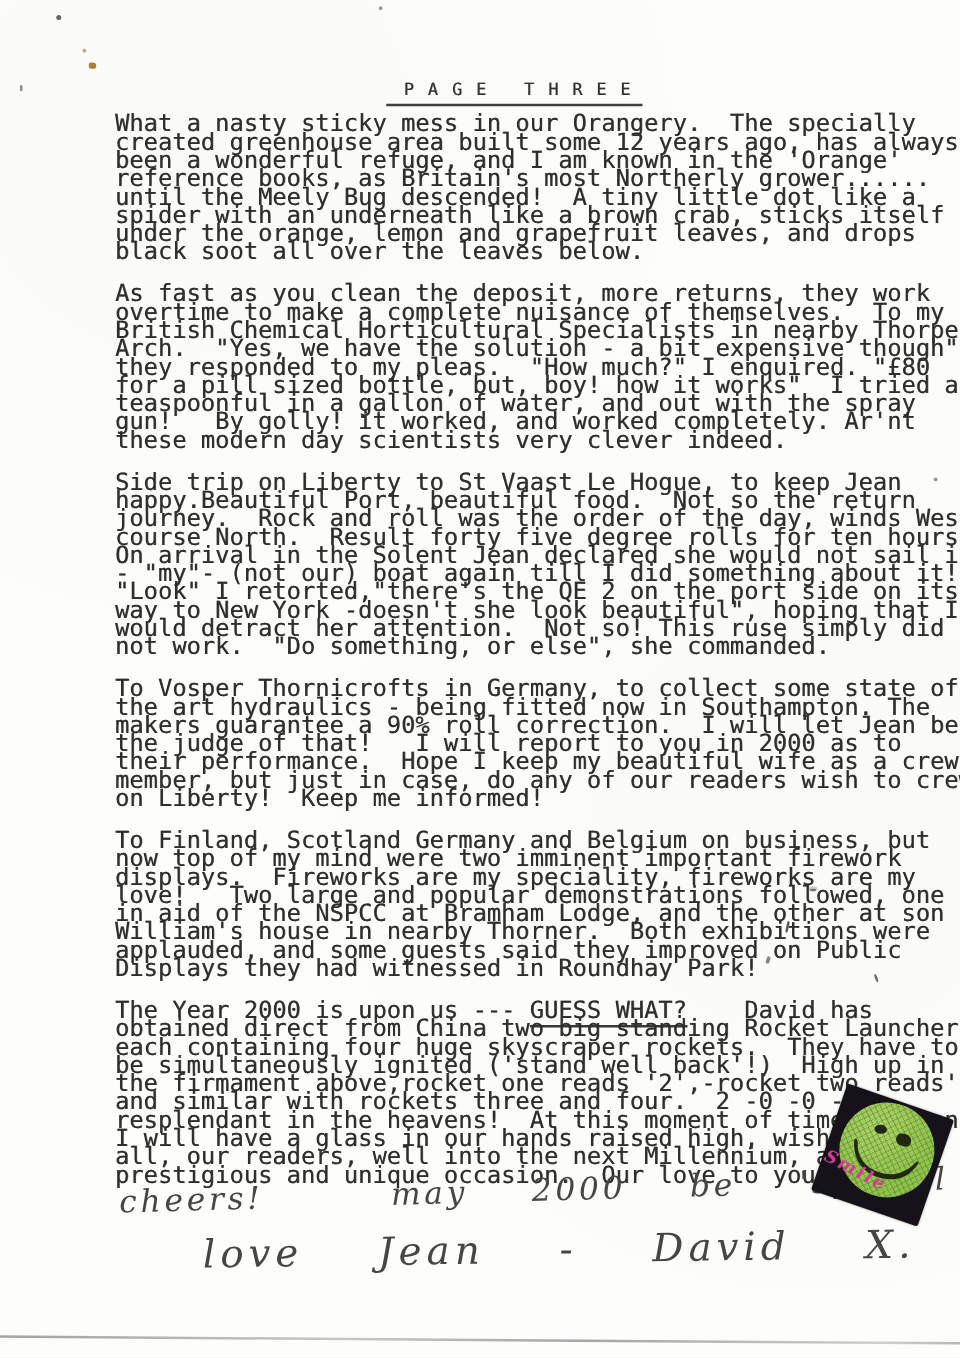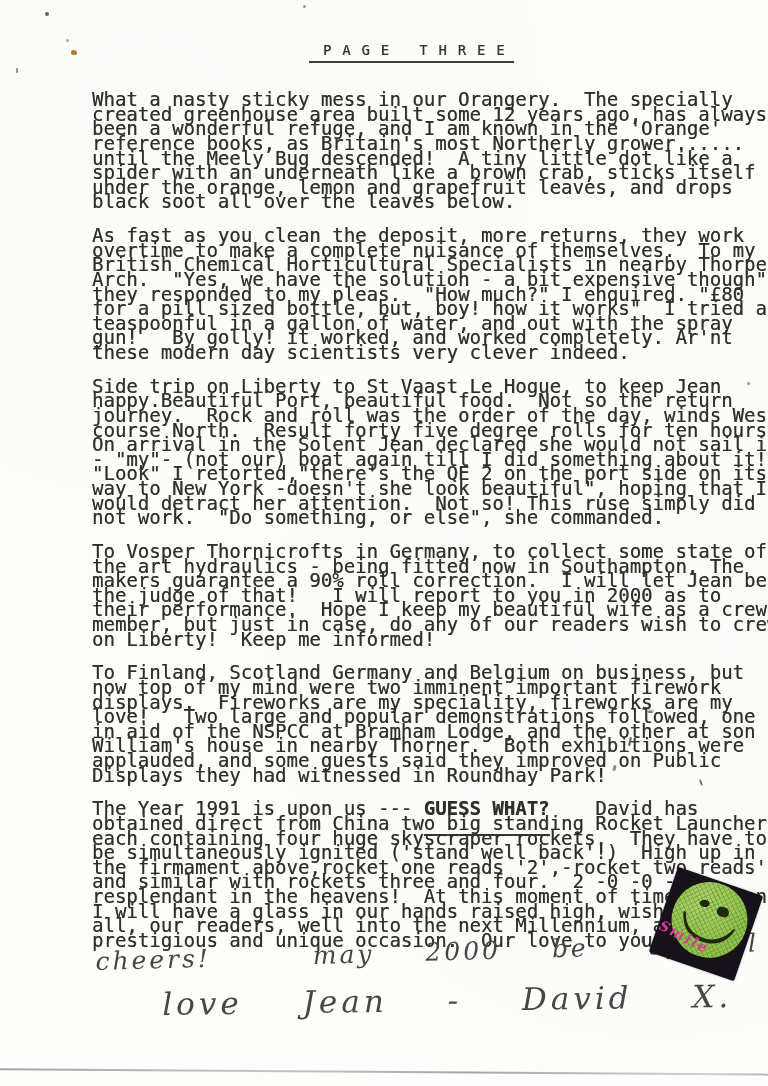--- a/index.html
+++ b/index.html
@@ -1,28 +1,28 @@
 <!DOCTYPE html>
 <html><head>
 <meta charset="utf-8">
 <style>
   html,body{margin:0;padding:0;}
   body{width:768px;height:1086px;background:#e9e9e9;font-family:"DejaVu Sans Mono",monospace;}
   .page{position:relative;width:768px;height:1086px;background:#fdfdfc;overflow:hidden;
         background-image:radial-gradient(circle at 20% 10%, rgba(0,0,0,0.012), transparent 40%),
                          radial-gradient(circle at 85% 60%, rgba(0,0,0,0.01), transparent 50%);}
   
-  .title{position:absolute;left:309px;top:42px;font-size:13.5px;color:#35332f;
+  .title{position:absolute;left:309px;top:64px;font-size:13.5px;color:#35332f;
          letter-spacing:1.5px;padding:0 8px 3px 14px;border-bottom:2px solid #413f3b;
          text-shadow:0.4px 0 0 rgba(50,48,44,.7);white-space:pre;}
   
   .typed{position:absolute;left:92px;top:92px;width:600px;color:#302e2b;
          font-size:19px;line-height:14.62px;text-shadow:0.35px 0 0 rgba(48,46,43,.65);}
   .typed p{margin:0 0 19px 0;white-space:pre;}
-  .uline{border-bottom:2px solid #3a3834;padding-bottom:15px;font-weight:bold;}
+  .uline{border-bottom:2px solid #3a3834;padding-bottom:1px;}
   
   .hand{position:absolute;font-family:"DejaVu Serif",serif;font-style:italic;
         color:#474645;white-space:pre;}
   .hand1{left:95px;top:947px;font-size:25px;letter-spacing:3px;word-spacing:40px;
          transform:rotate(-1.6deg);transform-origin:left top;}
   .hand2{left:162px;top:986px;font-size:31px;letter-spacing:4px;word-spacing:46px;
          transform:rotate(-0.8deg);transform-origin:left top;}
   
   .sticker{position:absolute;left:661px;top:879px;width:90px;height:90px;background:#17121a;
            transform:rotate(19deg);border-radius:2px;box-shadow:0 0 2px rgba(0,0,0,.4);}
@@ -94,21 +94,21 @@
 member, but just in case, do any of our readers wish to crew
 on Liberty!  Keep me informed!</p>
     <p>To Finland, Scotland Germany and Belgium on business, but
 now top of my mind were two imminent important firework
 displays.  Fireworks are my speciality, fireworks are my
 love!   Two large and popular demonstrations followed, one
 in aid of the NSPCC at Bramham Lodge, and the other at son
 William's house in nearby Thorner.  Both exhibitions were
 applauded, and some guests said they improved on Public
 Displays they had witnessed in Roundhay Park!</p>
-    <p><span>The Year 1991 is upon us --- </span><span class="uline">GUESS WHAT?</span><span>    David has
+    <p><span>The Year 2000 is upon us --- </span><span class="uline">GUESS WHAT?</span><span>    David has
 obtained direct from China two big standing Rocket Launchers
 each containing four huge skyscraper rockets.  They have to
 be simultaneously ignited ('stand well back'!)  High up in
 the firmament above,rocket one reads '2',-rocket two reads'0',
 and similar with rockets three and four.  2 -0 -0 -0
 resplendant in the heavens!  At this moment of time Jean and
 I will have a glass in our hands raised high, wishing you
 all, our readers, well into the next Millennium, a most
 prestigious and unique occasion.  Our love to you all.</span></p>
   </div>

